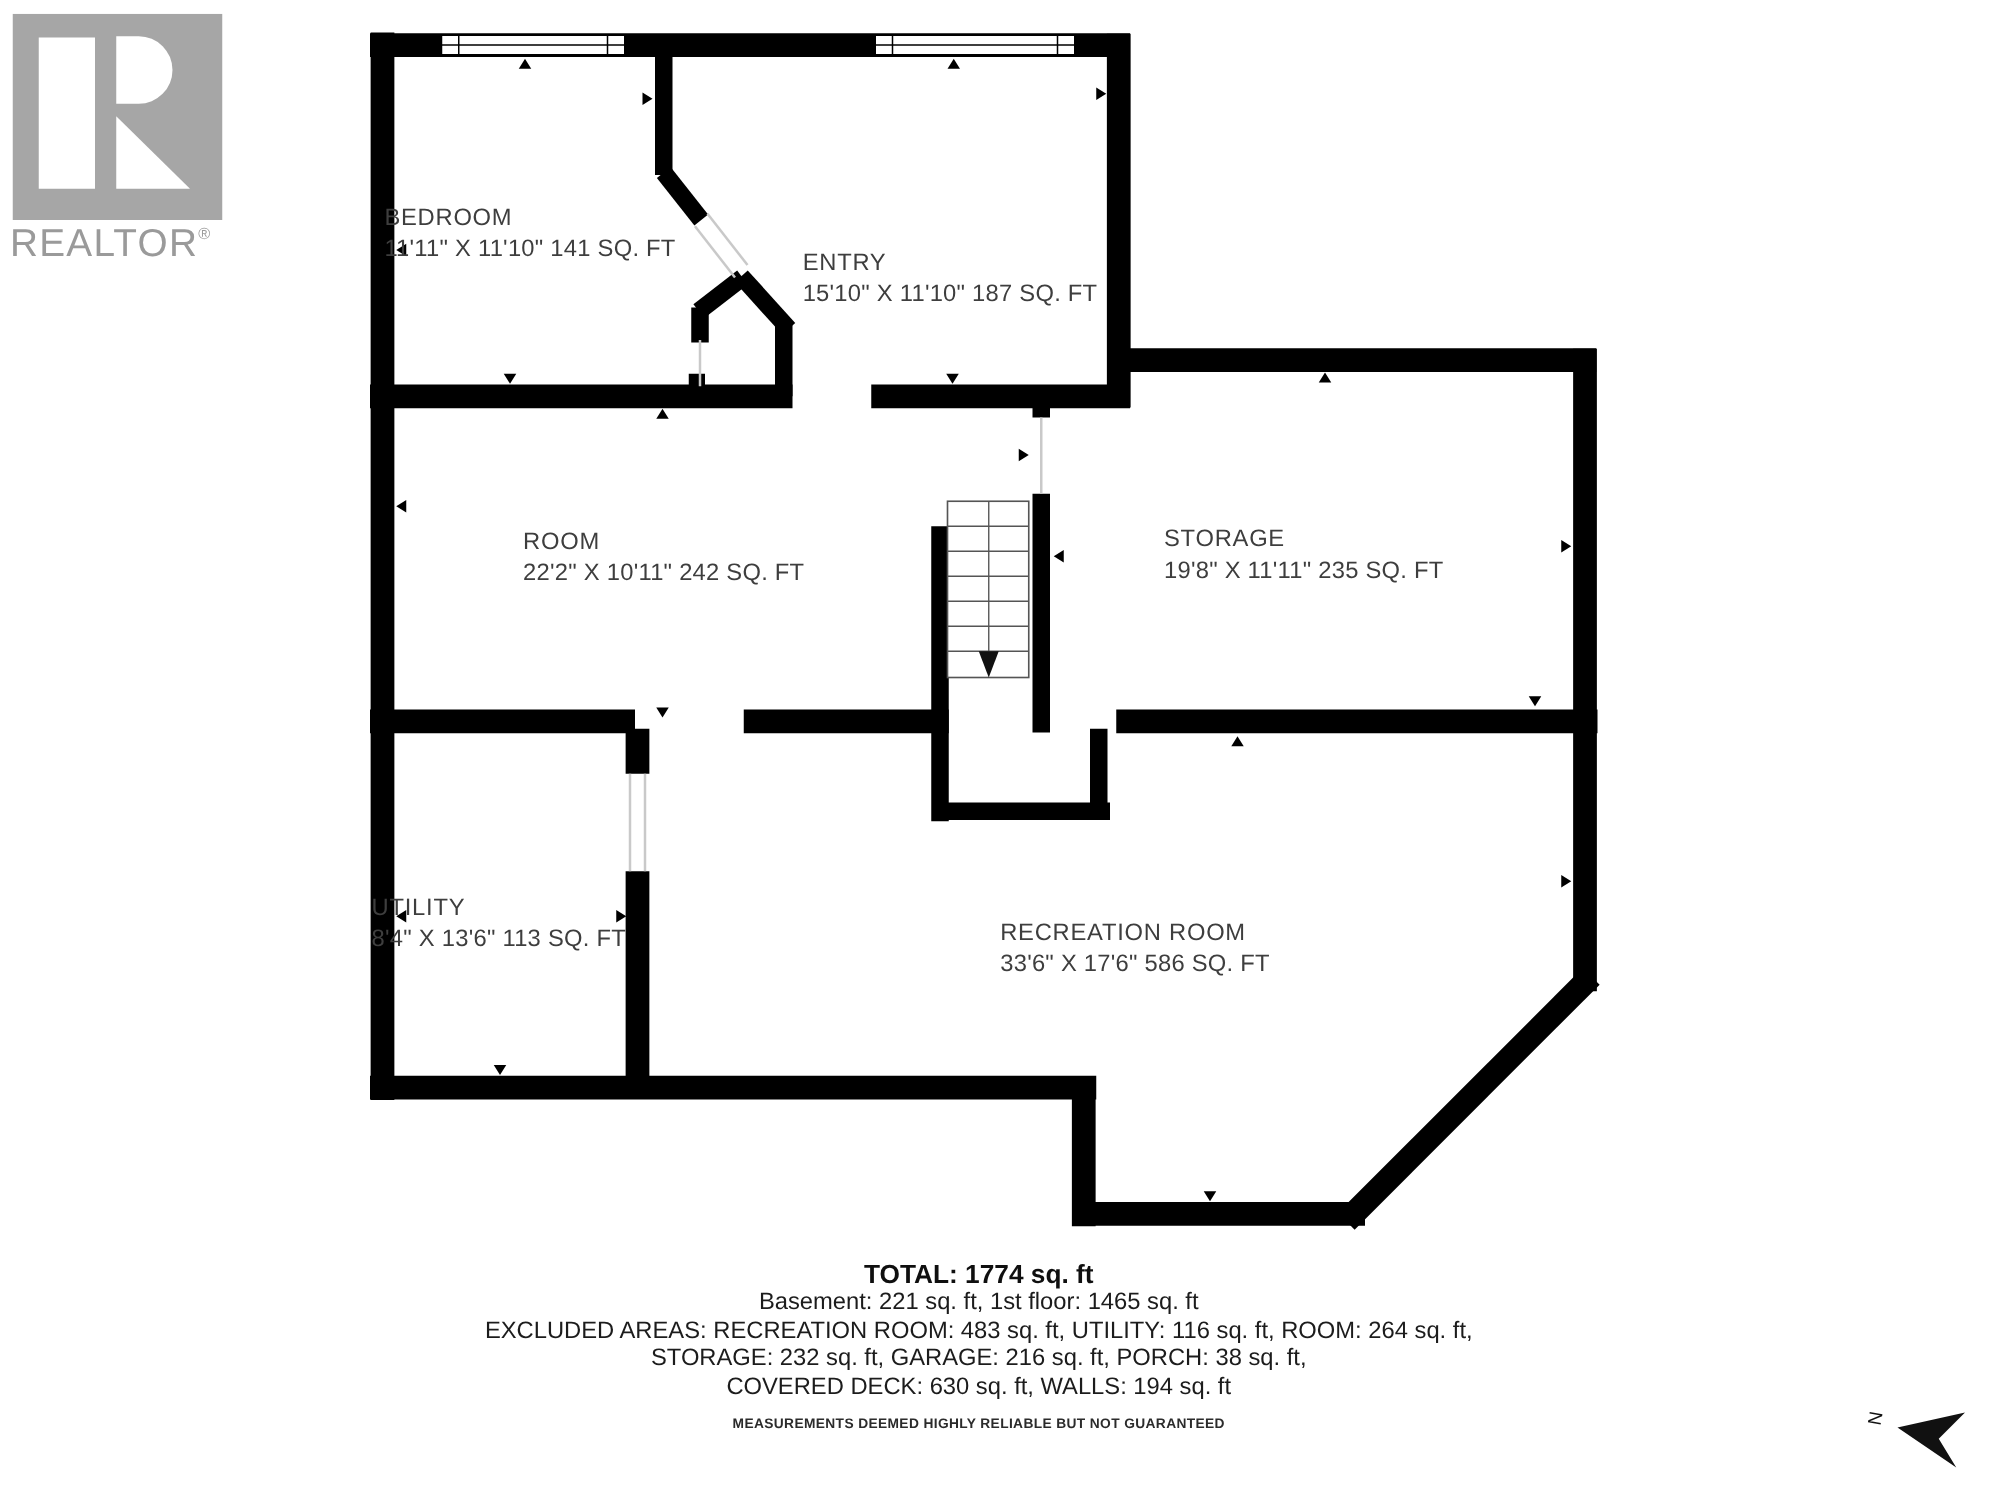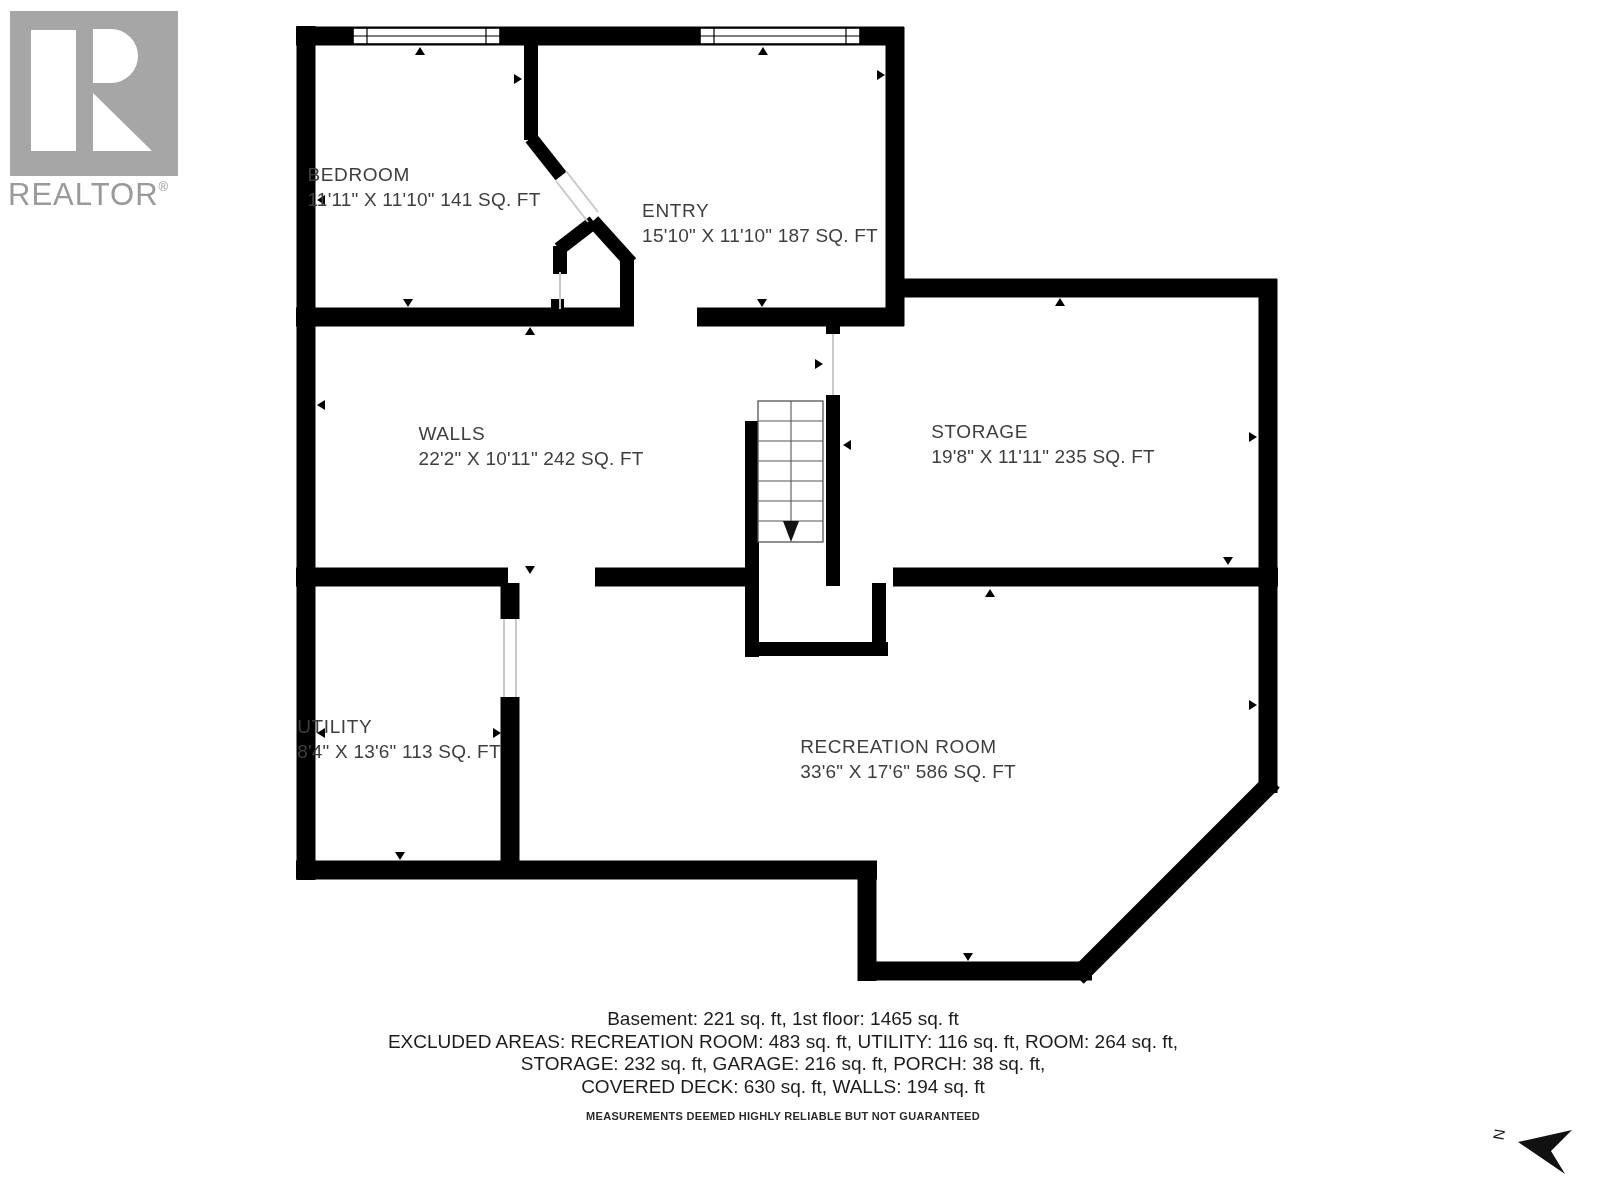--- a/index.html
+++ b/index.html
@@ -124,37 +124,38 @@
 
 <div class="room-label" style="left:424px;top:187px;">
   <div class="rname">BEDROOM</div>
   <div class="rdims">11'11" X 11'10" 141 SQ. FT</div>
 </div>
 <div class="room-label" style="left:760px;top:179px;margin-top:44px;">
   <div class="rname">ENTRY</div>
   <div class="rdims">15'10" X 11'10" 187 SQ. FT</div>
 </div>
 <div class="room-label" style="left:531px;top:446px;">
-  <div class="rname">WALLS</div>
+  <div class="rname">ROOM</div>
   <div class="rdims">22'2" X 10'11" 242 SQ. FT</div>
 </div>
 <div class="room-label" style="left:1043px;top:444px;">
   <div class="rname">STORAGE</div>
   <div class="rdims">19'8" X 11'11" 235 SQ. FT</div>
 </div>
 <div class="room-label" style="left:399px;top:739px;">
   <div class="rname">UTILITY</div>
   <div class="rdims">8'4" X 13'6" 113 SQ. FT</div>
 </div>
 <div class="room-label" style="left:908px;top:759px;">
   <div class="rname">RECREATION ROOM</div>
   <div class="rdims">33'6" X 17'6" 586 SQ. FT</div>
 </div>
 
 <div class="summary">
+  <div class="total">TOTAL: 1774 sq. ft</div>
   <div class="line">Basement: 221 sq. ft, 1st floor: 1465 sq. ft</div>
   <div class="line">EXCLUDED AREAS: RECREATION ROOM: 483 sq. ft, UTILITY: 116 sq. ft, ROOM: 264 sq. ft,</div>
   <div class="line">STORAGE: 232 sq. ft, GARAGE: 216 sq. ft, PORCH: 38 sq. ft,</div>
   <div class="line">COVERED DECK: 630 sq. ft, WALLS: 194 sq. ft</div>
   <div class="disclaimer">MEASUREMENTS DEEMED HIGHLY RELIABLE BUT NOT GUARANTEED</div>
 </div>
 
 <div class="north-n">N</div>
 
 </body></html>

